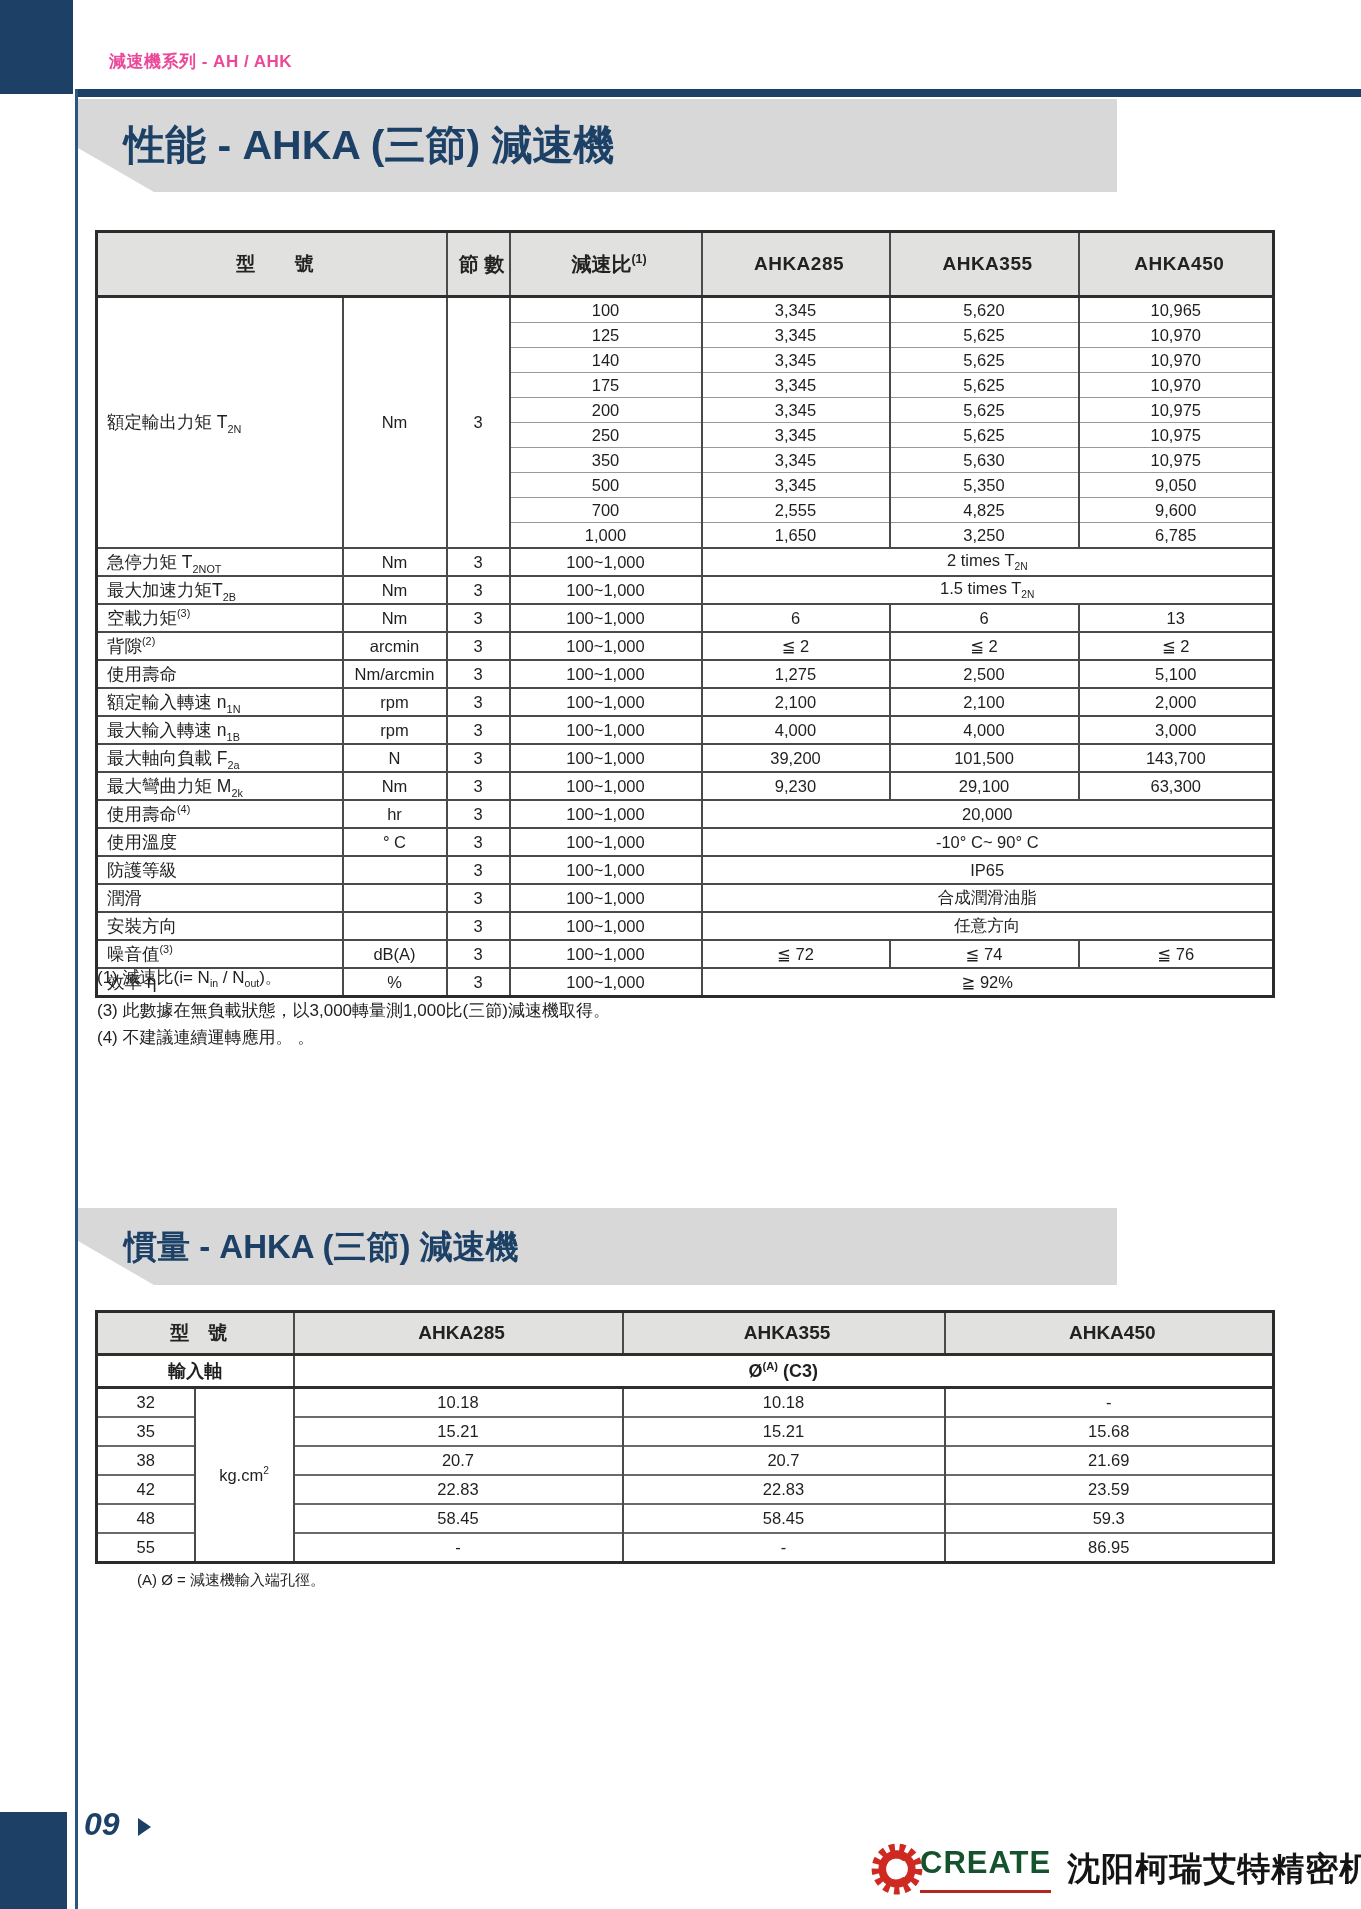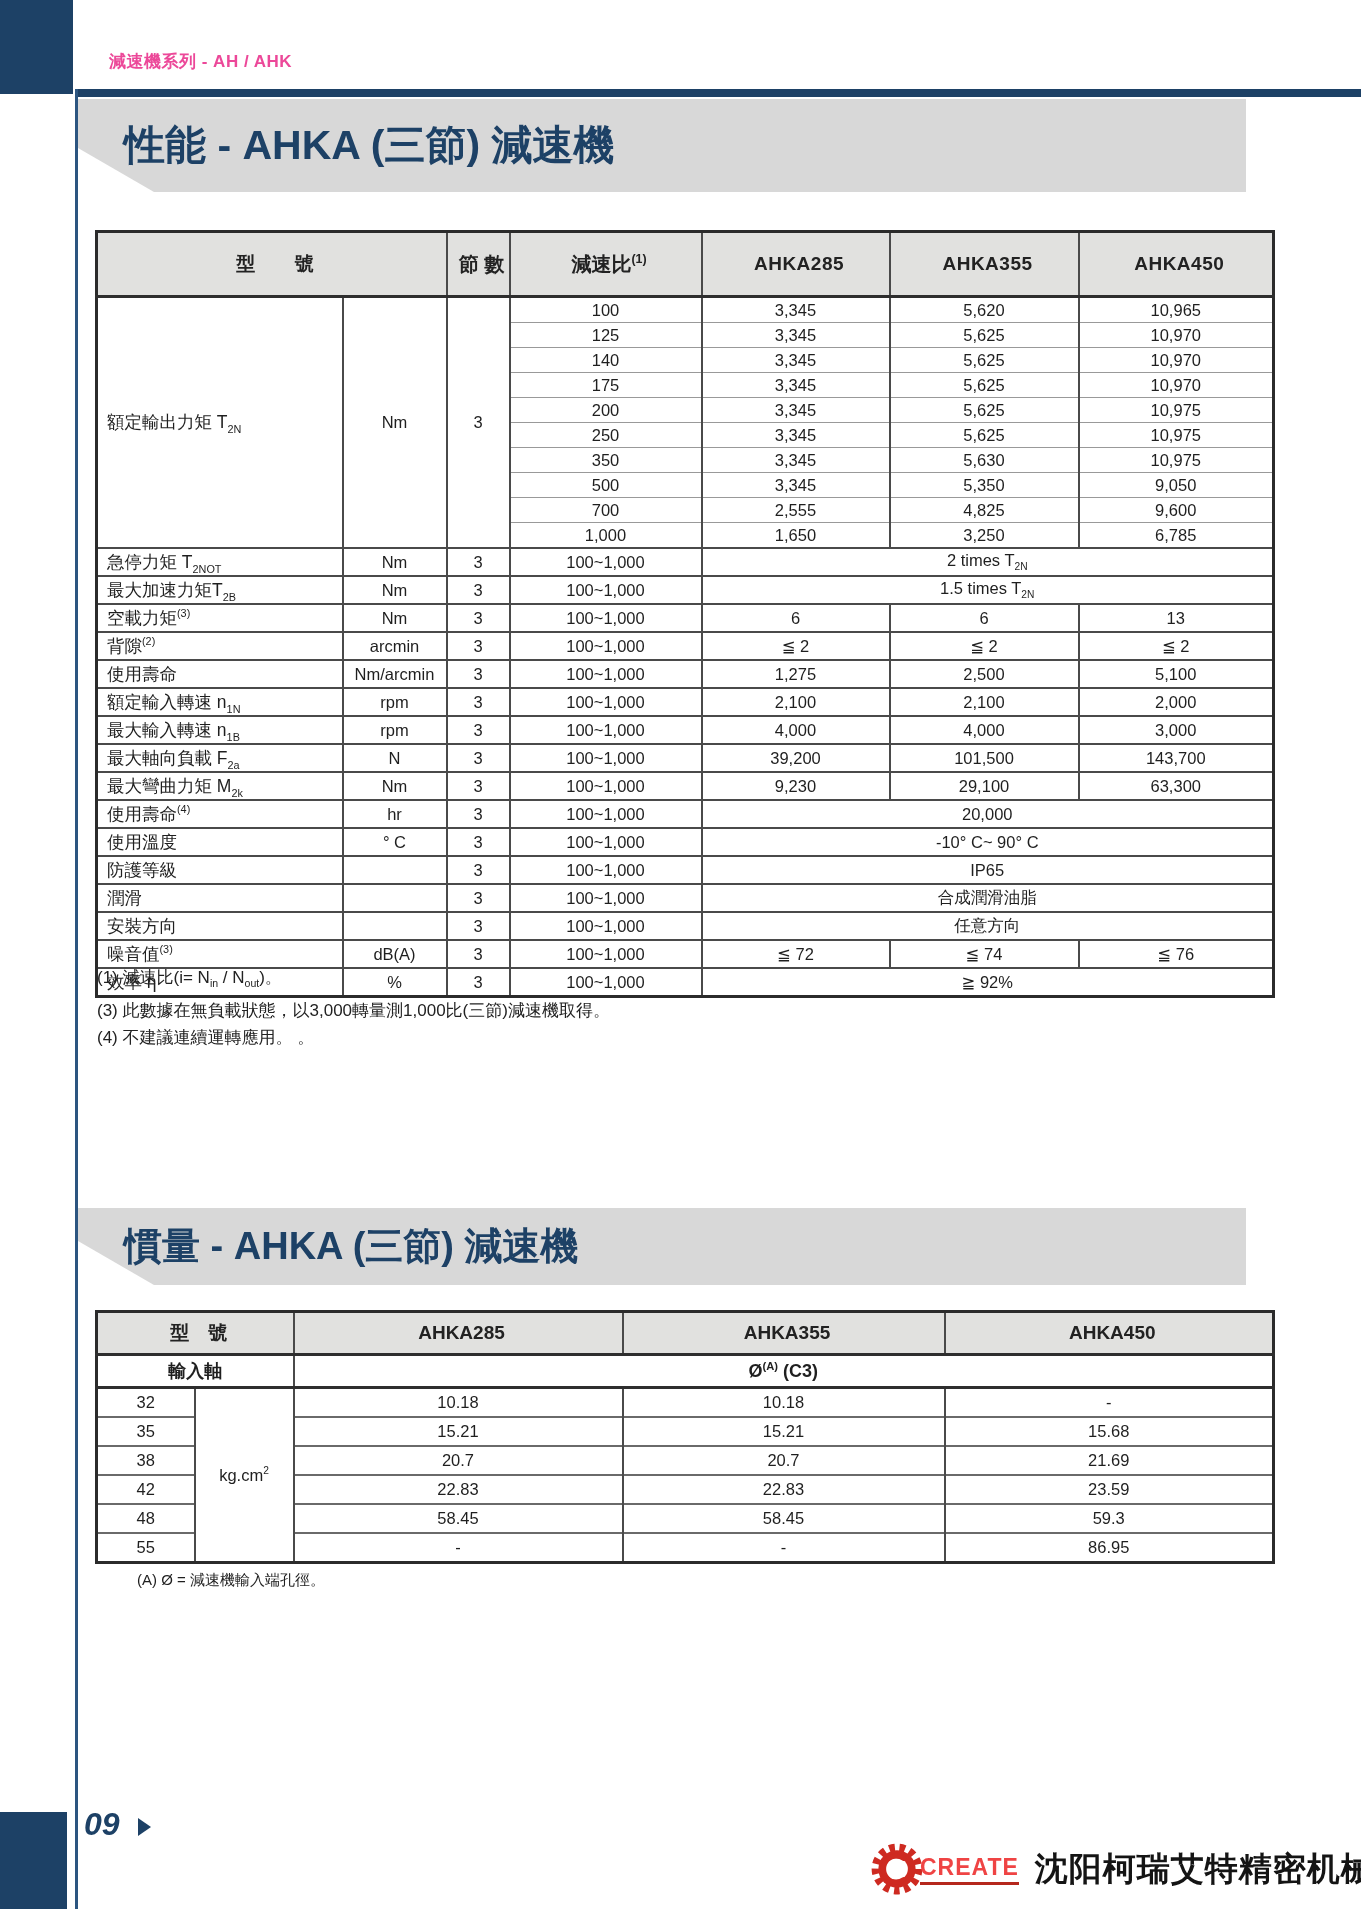--- a/index.html
+++ b/index.html
@@ -8,26 +8,26 @@
     font-family:"Liberation Sans","DejaVu Sans",sans-serif;color:#1f1f1f;
     overflow:hidden;
   }
   .abs{position:absolute;}
   
   #corner-block{left:0;top:0;width:73px;height:94px;background:#1d4166;}
   #header-series{left:109px;top:50px;font-size:17px;font-weight:600;color:#ec4899;letter-spacing:.5px;}
   #header-bar{left:78px;top:89px;width:1283px;height:8px;background:#1d4166;}
   #left-rule{left:75px;top:89px;width:3px;height:1820px;background:#2c5580;}
   
-  .band{left:78px;width:1168px;background:#d8d8d8;overflow:hidden;}
+  .band{left:78px;width:1039px;background:#d8d8d8;overflow:hidden;}
   #band-perf{top:99px;height:93px;}
   #band-inertia{top:1208px;height:77px;}
   .band h1{margin:0;padding-left:46px;font-weight:bold;color:#1d4166;white-space:nowrap;}
   #band-perf h1{font-size:41px;line-height:93px;}
-  #band-inertia h1{font-size:38px;line-height:77px;}
+  #band-inertia h1{font-size:33px;line-height:77px;}
   .band .wedge{position:absolute;left:0;bottom:0;width:0;height:0;
     border-bottom:44px solid #ffffff;border-right:76px solid transparent;}
   
   table{border-collapse:collapse;table-layout:fixed;background:#fff;}
   #perf-table{left:95px;top:230px;width:1177px;border:3px solid #2b2b2b;}
   #inertia-table{left:95px;top:1310px;width:1177px;border:3px solid #2b2b2b;}
   th,td{border-left:2px solid #4a4a4a;overflow:hidden;white-space:nowrap;padding:0;vertical-align:middle;}
   th{font-weight:bold;}
   tr.hdr th{background:#e1e1df;border-bottom:3px solid #2e2e2e;font-size:20px;color:#222;padding-left:7px;}
   #perf-table tr.hdr th{height:62px;}
@@ -48,22 +48,22 @@
   .fn-block{font-size:17px;color:#222;}
   #perf-footnotes{left:97px;top:964px;}
   .fn-block div{line-height:27px;}
   #inertia-footnote{left:97px;top:1566px;font-size:15px;line-height:27px;margin-left:40px;}
   
   #footer-block{left:0;top:1812px;width:67px;height:97px;background:#1d4166;}
   #page-number{left:84px;top:1806px;font-size:32px;font-weight:bold;color:#1d4166;font-style:italic;}
   #page-arrow{left:138px;top:1818px;width:0;height:0;
     border-left:13px solid #1d4166;border-top:9px solid transparent;border-bottom:9px solid transparent;}
   #logo-row{left:868px;top:1840px;display:flex;align-items:center;}
-  #logo-create{font-size:23px;font-weight:800;letter-spacing:1px;color:#ef4444;
-    border-bottom:3px solid #b5271d;margin-left:-6px;padding-bottom:1px;}
+  #logo-create{font-size:31px;font-weight:800;letter-spacing:1px;color:#14532d;
+    border-bottom:3px solid #b5271d;margin-left:-6px;padding-bottom:9px;}
   #company-name{font-size:33px;font-weight:bold;color:#141414;margin-left:16px;white-space:nowrap;letter-spacing:1px;}
 </style>
 </head>
 <body>
 
 <div class="abs" id="corner-block"></div>
 <div class="abs" id="header-series">減速機系列 - AH / AHK</div>
 <div class="abs" id="header-bar"></div>
 <div class="abs" id="left-rule"></div>
 

